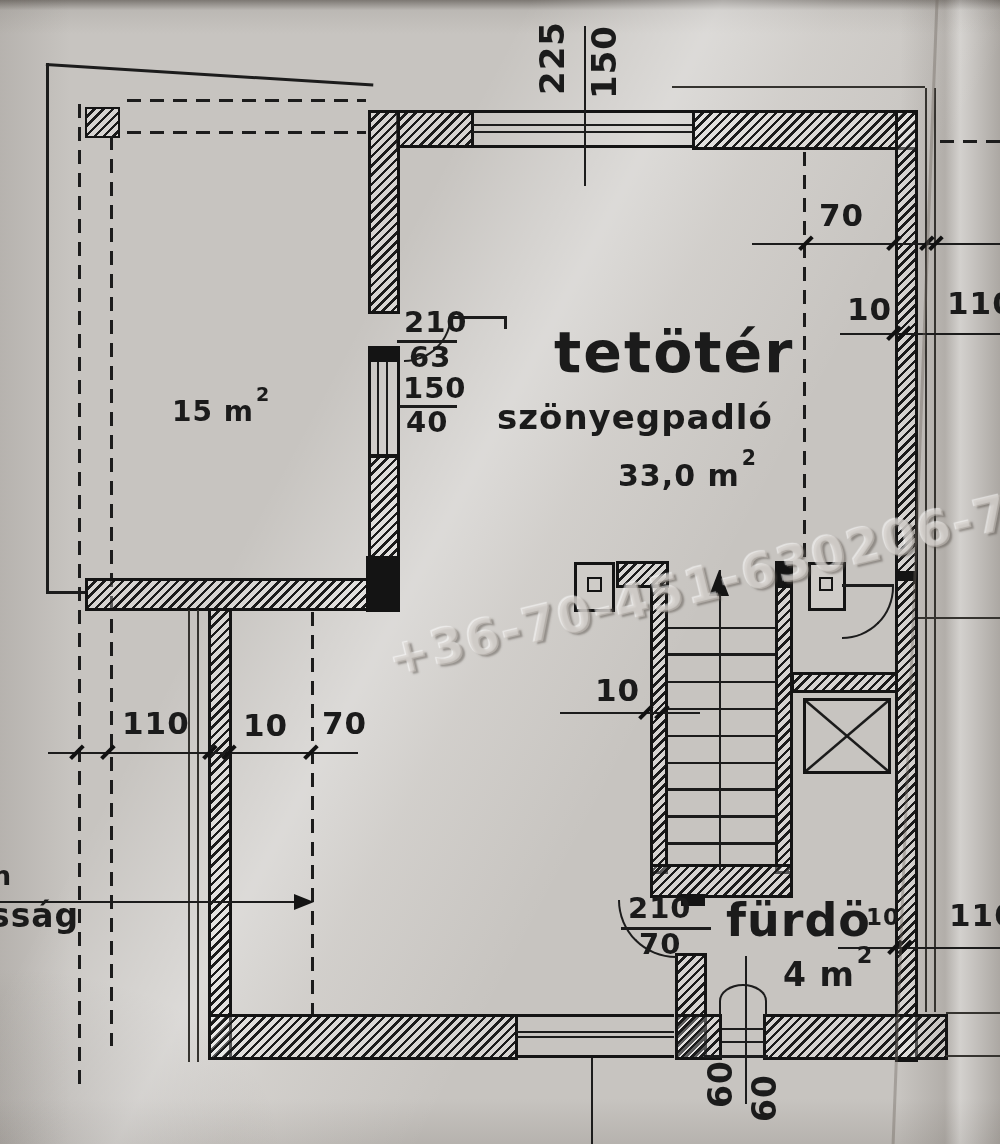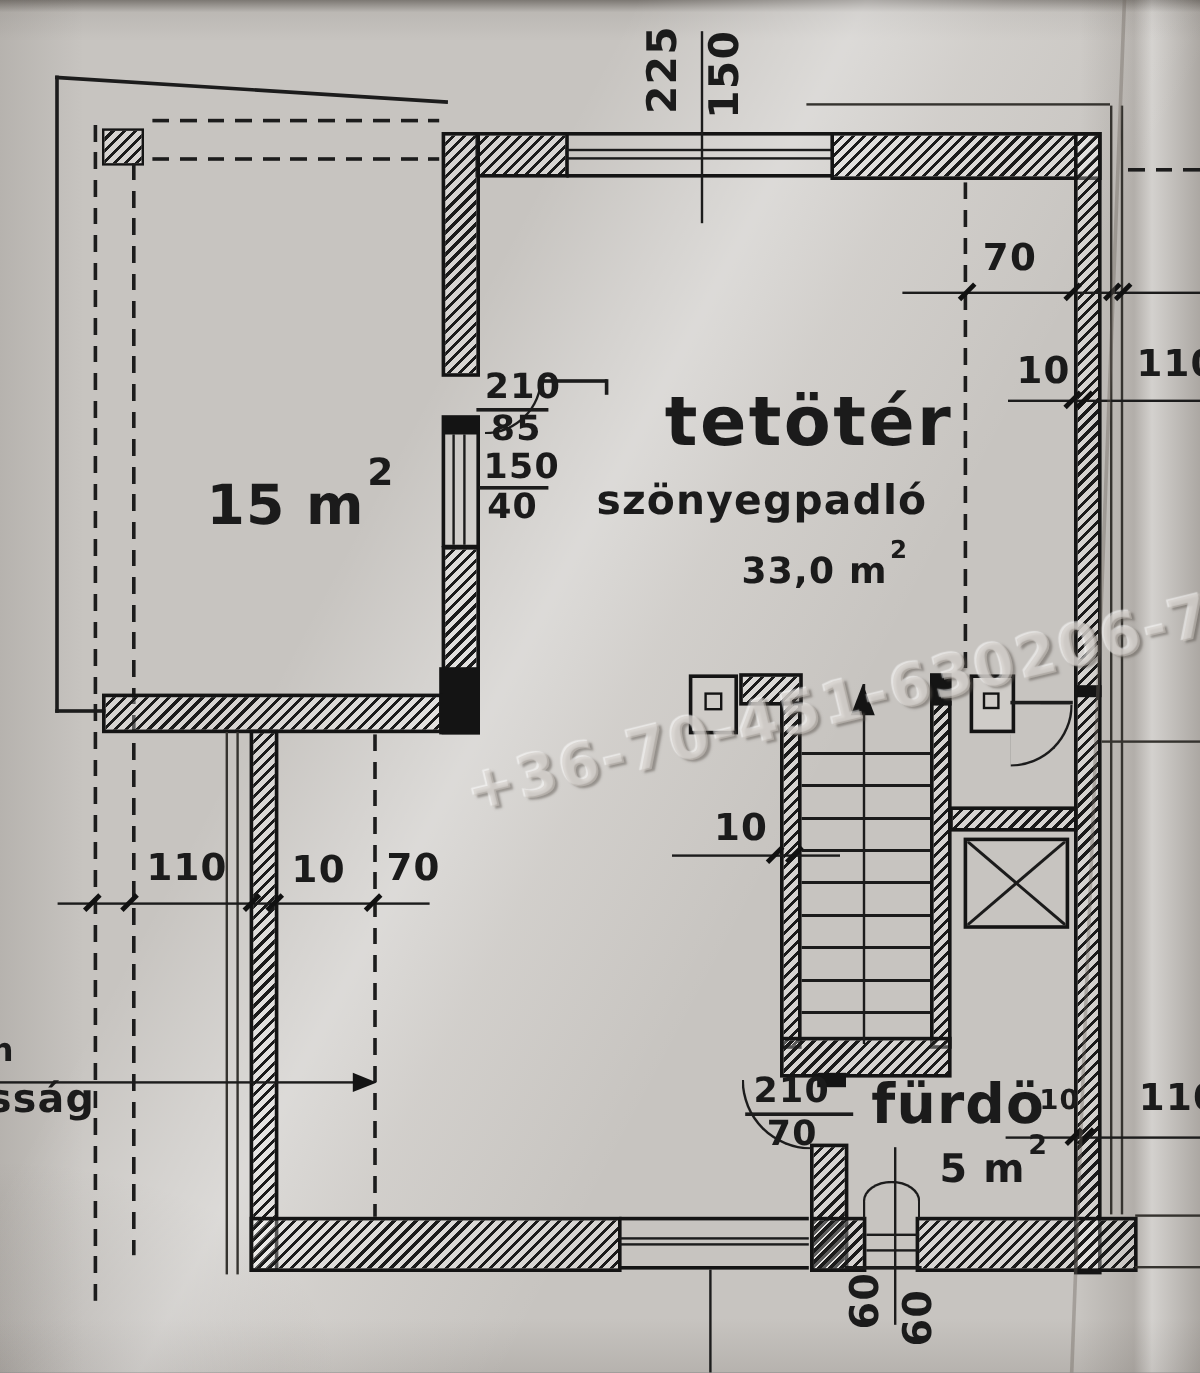--- a/index.html
+++ b/index.html
@@ -151,21 +151,21 @@
   <div class="vl" style="left:745px;top:956px;height:148px;"></div>
   <div class="hl thin" style="left:946px;top:1012px;width:54px;"></div>
   <div class="hl thin" style="left:946px;top:1055px;width:54px;"></div>
 
   <div class="vl" style="left:584px;top:26px;height:160px;"></div>
   <div class="lbl rot" style="left:535px;top:95px;font-size:34px;">225</div>
   <div class="lbl rot" style="left:587px;top:99px;font-size:34px;">150</div>
 
   <div class="lbl" style="left:404px;top:308px;font-size:29px;">210</div>
   <div class="hl" style="left:397px;top:340px;width:60px;height:3px;"></div>
-  <div class="lbl" style="left:409px;top:343px;font-size:29px;">85</div>
+  <div class="lbl" style="left:409px;top:343px;font-size:29px;">63</div>
   <div class="lbl" style="left:403px;top:374px;font-size:29px;">150</div>
   <div class="hl" style="left:399px;top:405px;width:58px;height:3px;"></div>
   <div class="lbl" style="left:406px;top:408px;font-size:29px;">40</div>
 
   <div class="dv" style="left:803px;top:152px;height:408px;"></div>
   <div class="hl" style="left:752px;top:243px;width:248px;"></div>
   <div class="tick" style="left:804px;top:234px;"></div>
   <div class="tick" style="left:892px;top:234px;"></div>
   <div class="tick" style="left:925px;top:234px;"></div>
   <div class="tick" style="left:934px;top:234px;"></div>
@@ -202,29 +202,29 @@
 
   <div class="hl" style="left:838px;top:947px;width:165px;"></div>
   <div class="tick" style="left:893px;top:938px;"></div>
   <div class="tick" style="left:903px;top:938px;"></div>
   <div class="lbl" style="left:866px;top:906px;font-size:23px;">10</div>
   <div class="lbl" style="left:949px;top:900px;font-size:31px;">110</div>
 
   <div class="lbl rot" style="left:704px;top:1108px;font-size:33px;">60</div>
   <div class="lbl rot" style="left:748px;top:1122px;font-size:33px;">60</div>
 
-  <div class="lbl" style="left:172px;top:395px;font-size:46px;">
+  <div class="lbl" style="left:172px;top:395px;font-size:28px;">
     <span>15 m</span><sup class="s2">2</sup>
   </div>
   <div class="lbl" style="left:497px;top:400px;font-size:34px;">szönyegpadló</div>
   <div class="lbl" style="left:554px;top:324px;font-size:57px;letter-spacing:2px;">tetötér</div>
   <div class="lbl" style="left:618px;top:458px;font-size:30px;">
     <span>33,0 m</span><sup class="s2">2</sup>
   </div>
   <div class="lbl" style="left:726px;top:897px;font-size:46px;">fürdö</div>
   <div class="lbl" style="left:783px;top:955px;font-size:33px;">
-    <span>5 m</span><sup class="s2">2</sup>
+    <span>4 m</span><sup class="s2">2</sup>
   </div>
 
   <div id="wm">+36-70-451-630206-70-525-3</div>
   <div id="crease"></div>
 
 </div>
 
 </body></html>

